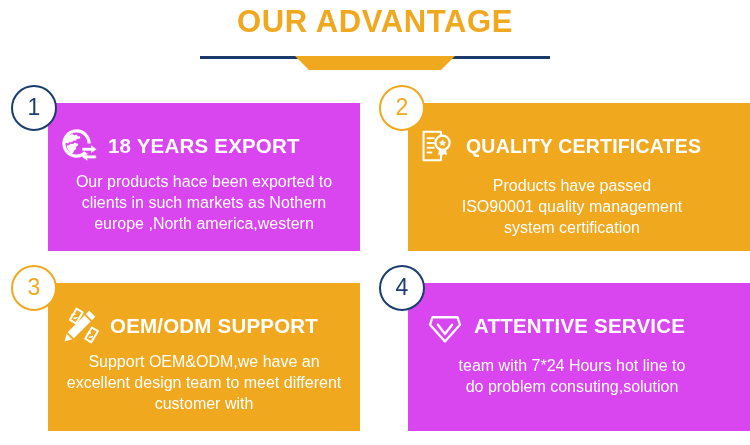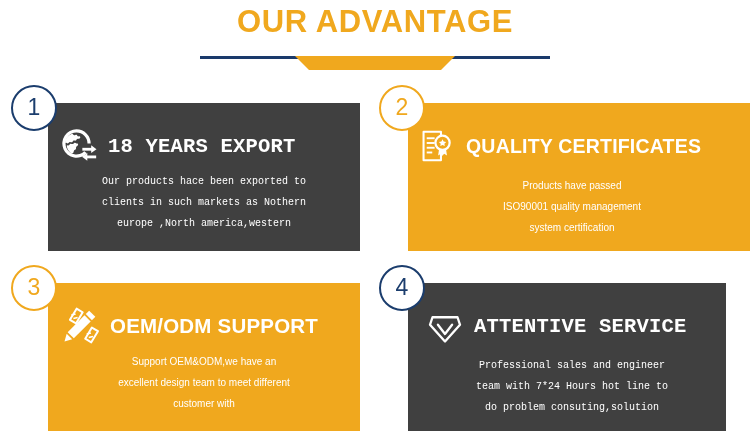--- a/index.html
+++ b/index.html
@@ -28,21 +28,21 @@
     background:#1A3A6B;
   }
   .divider-shape{position:absolute;left:95px;top:4px;width:160px;height:14px;}
 
   
   .card{position:absolute;}
   .card-body{
     position:absolute;left:37px;top:18px;
     width:312px;height:148px;
   }
-  .card-body.navy{background:#404040;font-family:Liberation Mono, monospace;}
+  .card-body.navy{background:#d946ef;}
   .card-body.orange{background:#F0A81E;}
 
   .badge{
     position:absolute;left:0;top:0;
     width:46px;height:46px;border-radius:50%;
     background:#ffffff;
     box-sizing:border-box;
     z-index:3;
     display:flex;align-items:center;justify-content:center;
     font-size:23px;line-height:1;
@@ -61,21 +61,21 @@
     display:flex;align-items:center;justify-content:center;
   }
   .card-title{
     font-size:20.5px;font-weight:bold;color:#ffffff;
     letter-spacing:.2px;white-space:nowrap;
   }
   .card-text{
     position:absolute;left:10px;top:68px;width:292px;
     text-align:center;
     color:#ffffff;
-    font-size:10px;
+    font-size:16px;
     line-height:21px;
   }
   .card-text .ln{display:block;}
 
   
   #card2 .card-head{top:20px;}
   #card2 .card-icon{margin-left:6px;}
   #card2 .card-title{font-size:19.5px;}
   #card2 .card-text{top:72px;}
   #card3 .card-icon{margin-left:10px;}
@@ -196,34 +196,33 @@
         <span class="ln">excellent design team to meet different</span>
         <span class="ln">customer with</span>
       </div>
     </div>
     <div class="badge orange">
       <span>3</span>
     </div>
   </div>
 
   <div class="card" id="card4" style="left:371px;top:265px;width:366px;height:175px;">
-    <div class="card-body navy" style="width:318px;">
+    <div class="card-body navy" style="width:342px;">
       <div class="card-head" style="width:328px;">
         <span class="card-icon">
           <svg width="40" height="40" viewBox="0 0 48 48">
             <g fill="none" stroke="#ffffff" stroke-width="2.8" stroke-linejoin="round" stroke-linecap="round">
               <path d="M9 13.5h30l3 9-18 20-18-20z"></path>
               <path d="M15.5 22.5L24 33.5l8.5-11"></path>
             </g>
           </svg>
         </span>
         <span class="card-title">ATTENTIVE SERVICE</span>
       </div>
       <div class="card-text" style="width:308px;">
-        <span class="ln">Professional sales and engineer</span>
         <span class="ln">team with 7*24 Hours hot line to</span>
         <span class="ln">do problem consuting,solution</span>
       </div>
     </div>
     <div class="badge navy" style="left:8px;">
       <span>4</span>
     </div>
   </div>
 
 </div>

